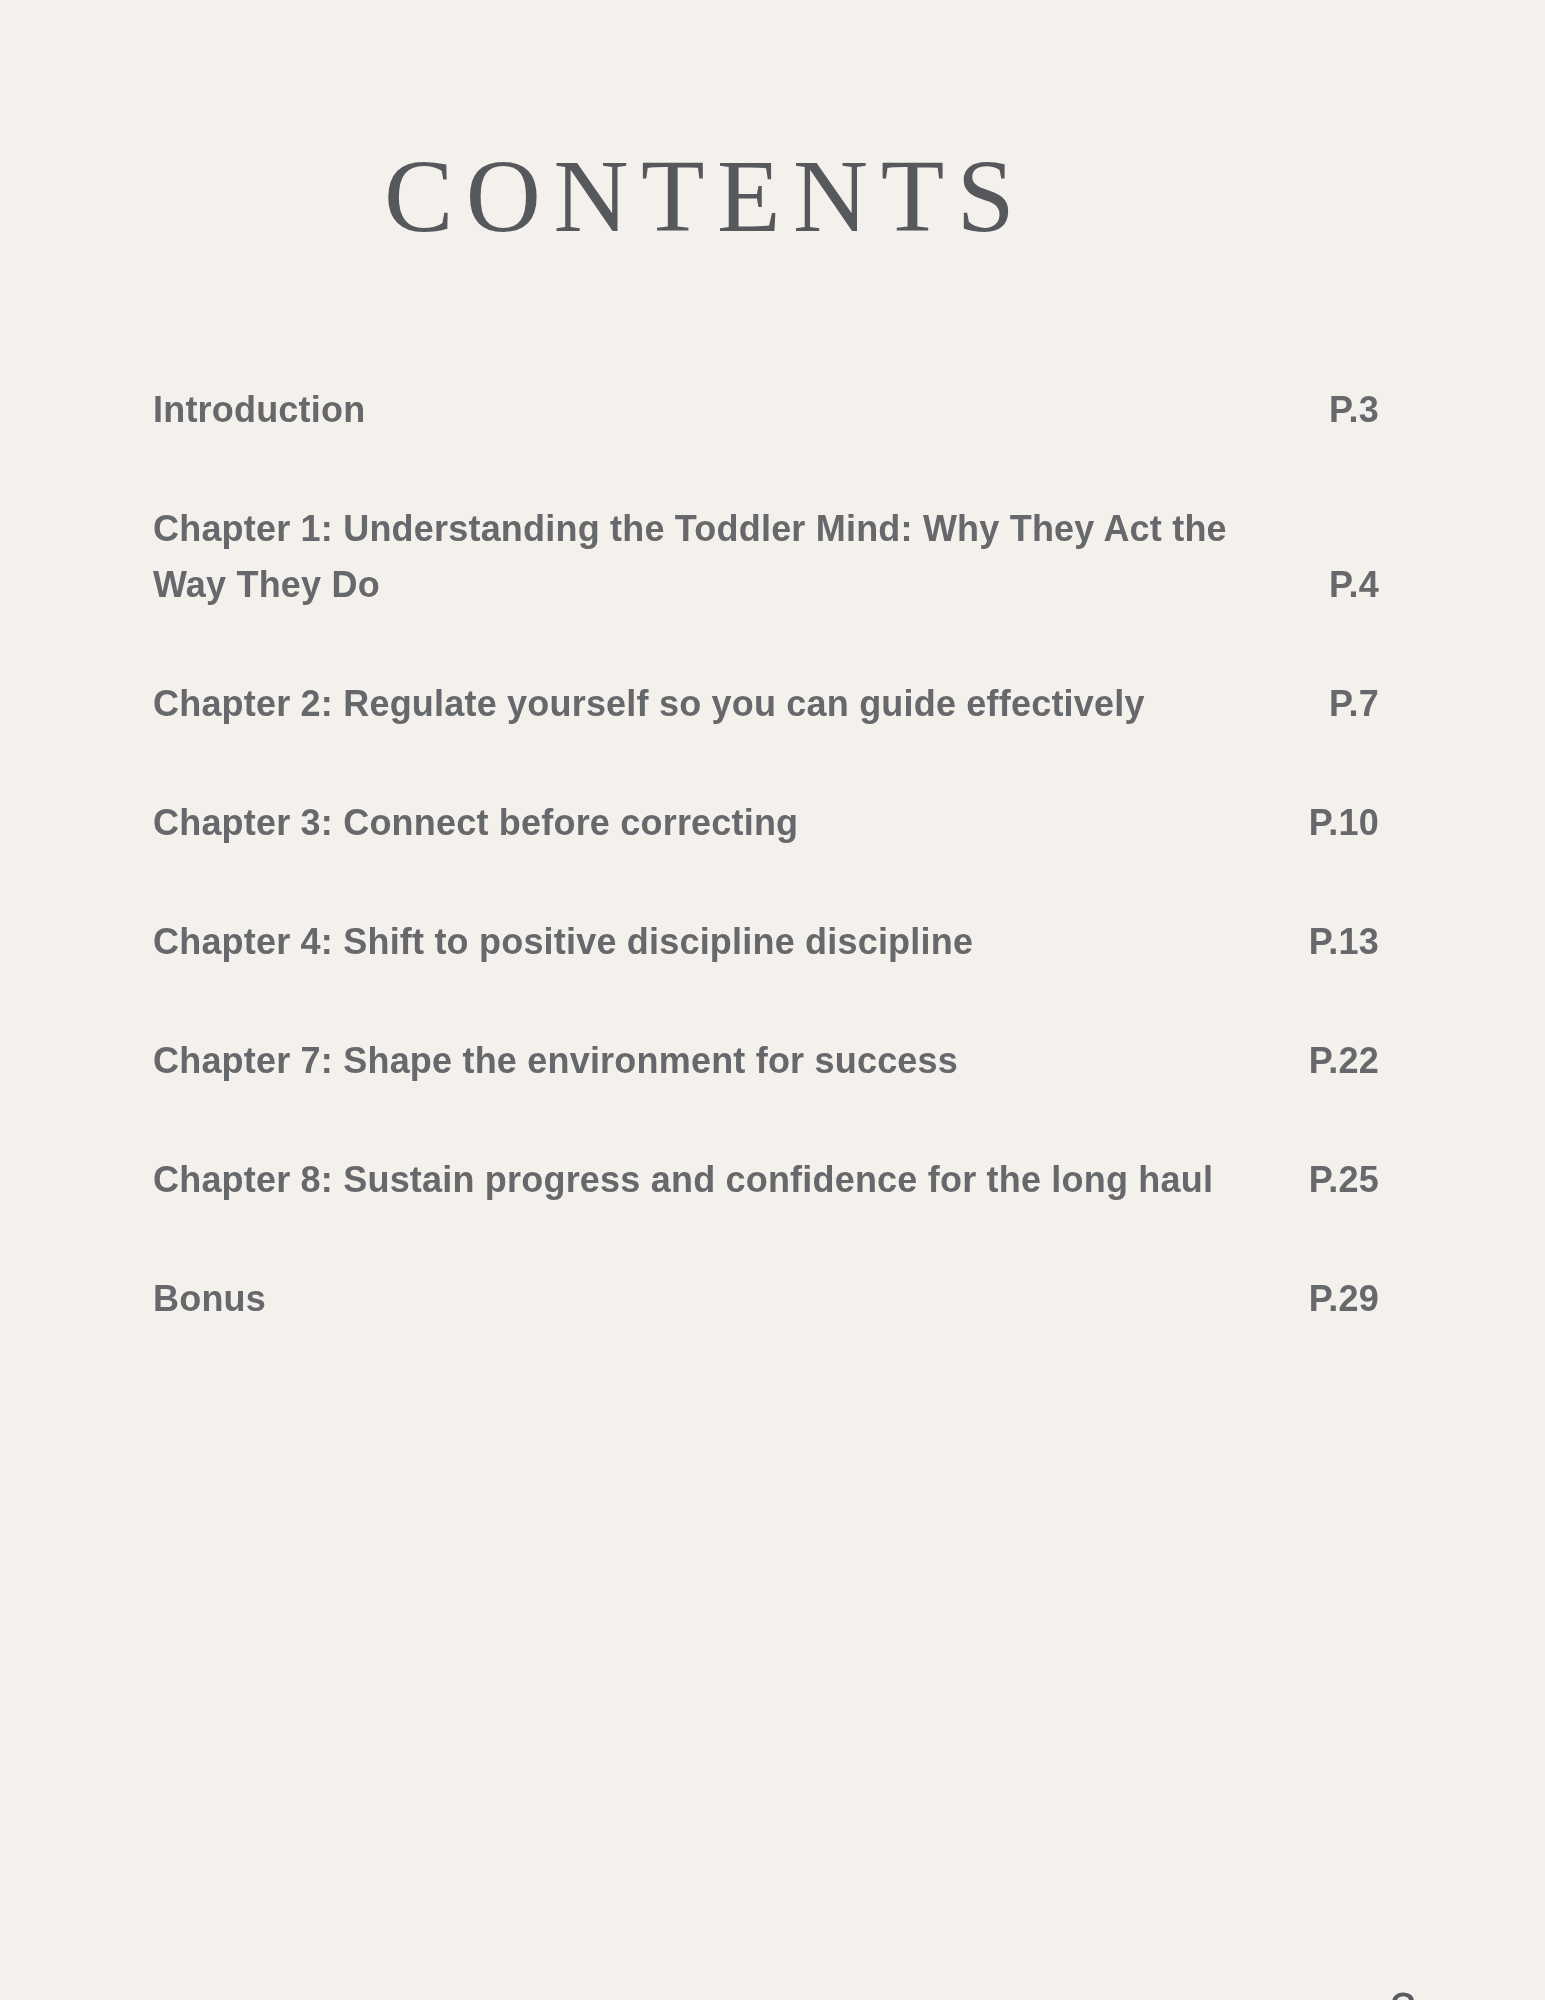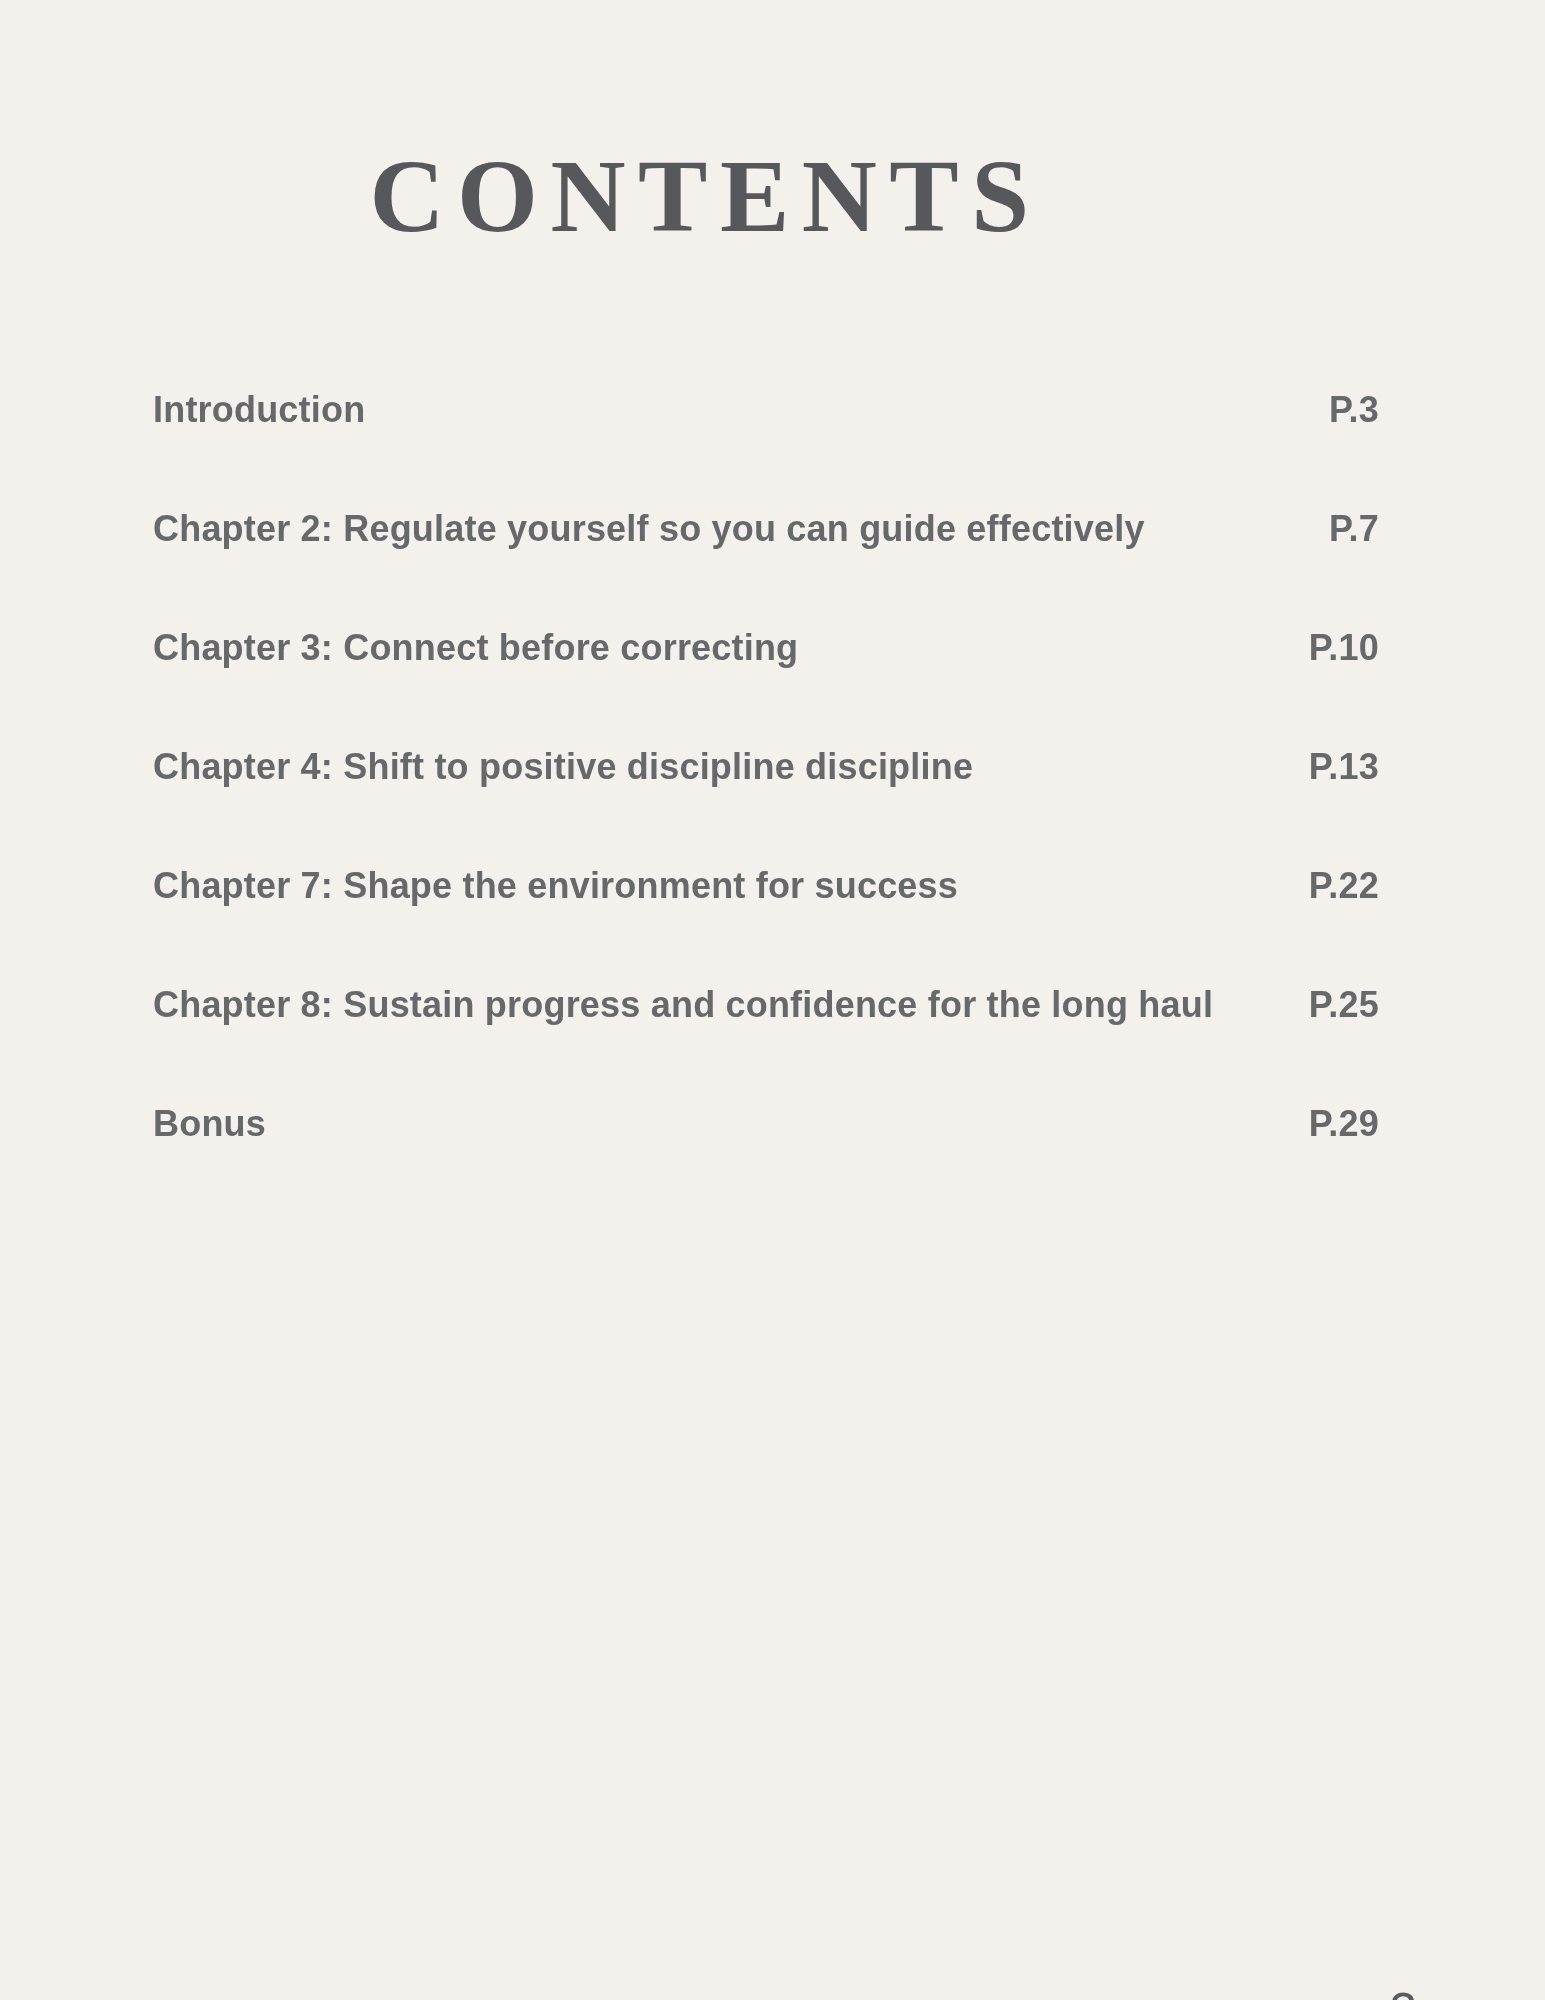--- a/index.html
+++ b/index.html
@@ -16,21 +16,21 @@
     overflow:hidden;
   }
   .page{
     position:relative;
     width:1545px;
     height:2000px;
     padding:0 154px 0 153px;
   }
   .title{
     font-family:"Liberation Serif",serif;
-    font-weight:700;
+    font-weight:400;
     font-size:104px;
     line-height:1;
     letter-spacing:0.12em;
     color:var(--title);
     text-align:center;
     margin:144px 133px 134px 0;
   }
   .toc{
     width:100%;
   }
@@ -72,20 +72,25 @@
 
 <div class="page">
   <h1 class="title">CONTENTS</h1>
 
   <div class="toc" id="toc">
   <div class="toc-item">
     <span class="toc-label">Introduction</span>
     <span class="toc-page">P.3</span>
   </div>
 
+  <div class="toc-item">
+    <span class="toc-label">Chapter 1: Understanding the Toddler Mind: Why They Act the
+Way They Do</span>
+    <span class="toc-page">P.4</span>
+  </div>
 
   <div class="toc-item">
     <span class="toc-label">Chapter 2: Regulate yourself so you can guide effectively</span>
     <span class="toc-page">P.7</span>
   </div>
 
   <div class="toc-item">
     <span class="toc-label">Chapter 3: Connect before correcting</span>
     <span class="toc-page">P.10</span>
   </div>

